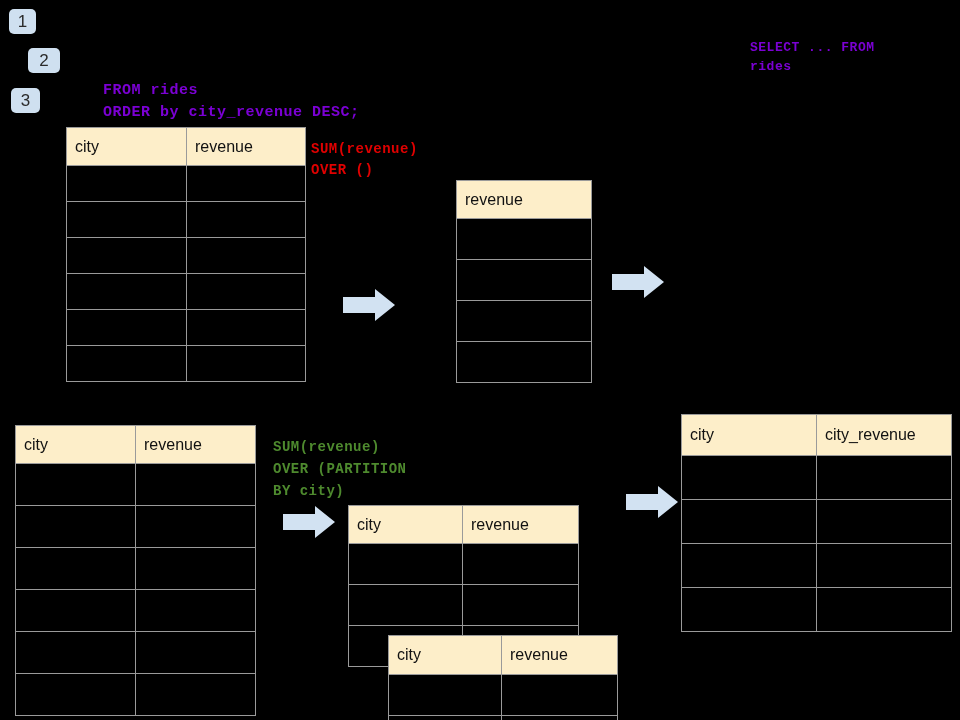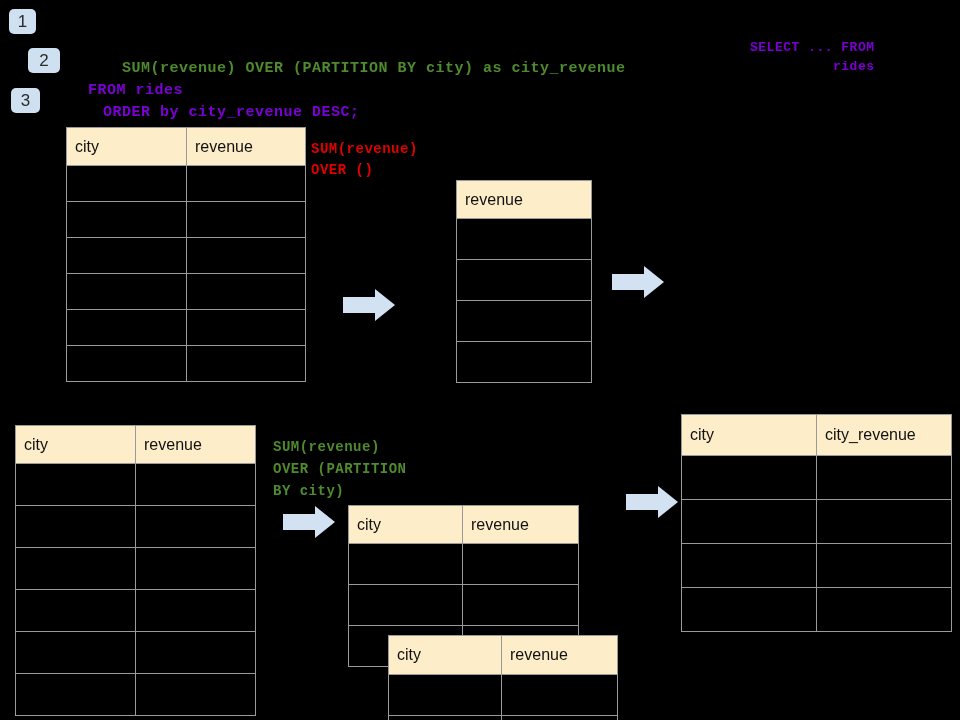--- a/index.html
+++ b/index.html
@@ -48,21 +48,21 @@
 
   .note {
     position: absolute;
     font-family: "Liberation Mono", monospace;
     font-size: 13px;
     font-weight: bold;
     letter-spacing: 0.5px;
     white-space: pre;
     line-height: 19px;
   }
-  .note-purple { color: #7b00d4; text-align: right; }
+  .note-purple { color: #7b00d4; }
   .note-red    { color: #e00000; }
   .note-green  { color: #4e8a2e; }
 
   
   .tbl {
     position: absolute;
     border-collapse: collapse;
     table-layout: fixed;
     background: #000000;
     box-sizing: border-box;
@@ -100,22 +100,21 @@
   <div class="badge" style="left:9px; top:9px; width:27px; height:25px;">
     <span>1</span>
   </div>
   <div class="badge" style="left:28px; top:48px; width:32px; height:25px;">
     <span>2</span>
   </div>
   <div class="badge" style="left:11px; top:88px; width:29px; height:25px;">
     <span>3</span>
   </div>
 
-  <div class="code code-green" style="left:84px; top:58px;">    SUM(revenue) OVER (PARTITION BY city) as city_revenue</div>
-  <div class="code code-purple" style="left:69px; top:80px;font-family:Liberation Mono, monospace;">  FROM rides</div>
+  <div class="code code-purple" style="left:84px; top:80px;font-family:Liberation Mono, monospace;">  FROM rides</div>
   <div class="code code-purple" style="left:84px; top:102px;">  ORDER by city_revenue DESC;</div>
 
   <div class="note note-purple" style="left:750px; top:38px;">SELECT ... FROM
 rides</div>
 
   <div class="note note-red" style="left:311px; top:139px; font-size:14px; line-height:21px;">SUM(revenue)
 OVER ()</div>
 
   <div class="note note-green" style="left:273px; top:436px; font-size:14px; line-height:22px;">SUM(revenue)
 OVER (PARTITION

